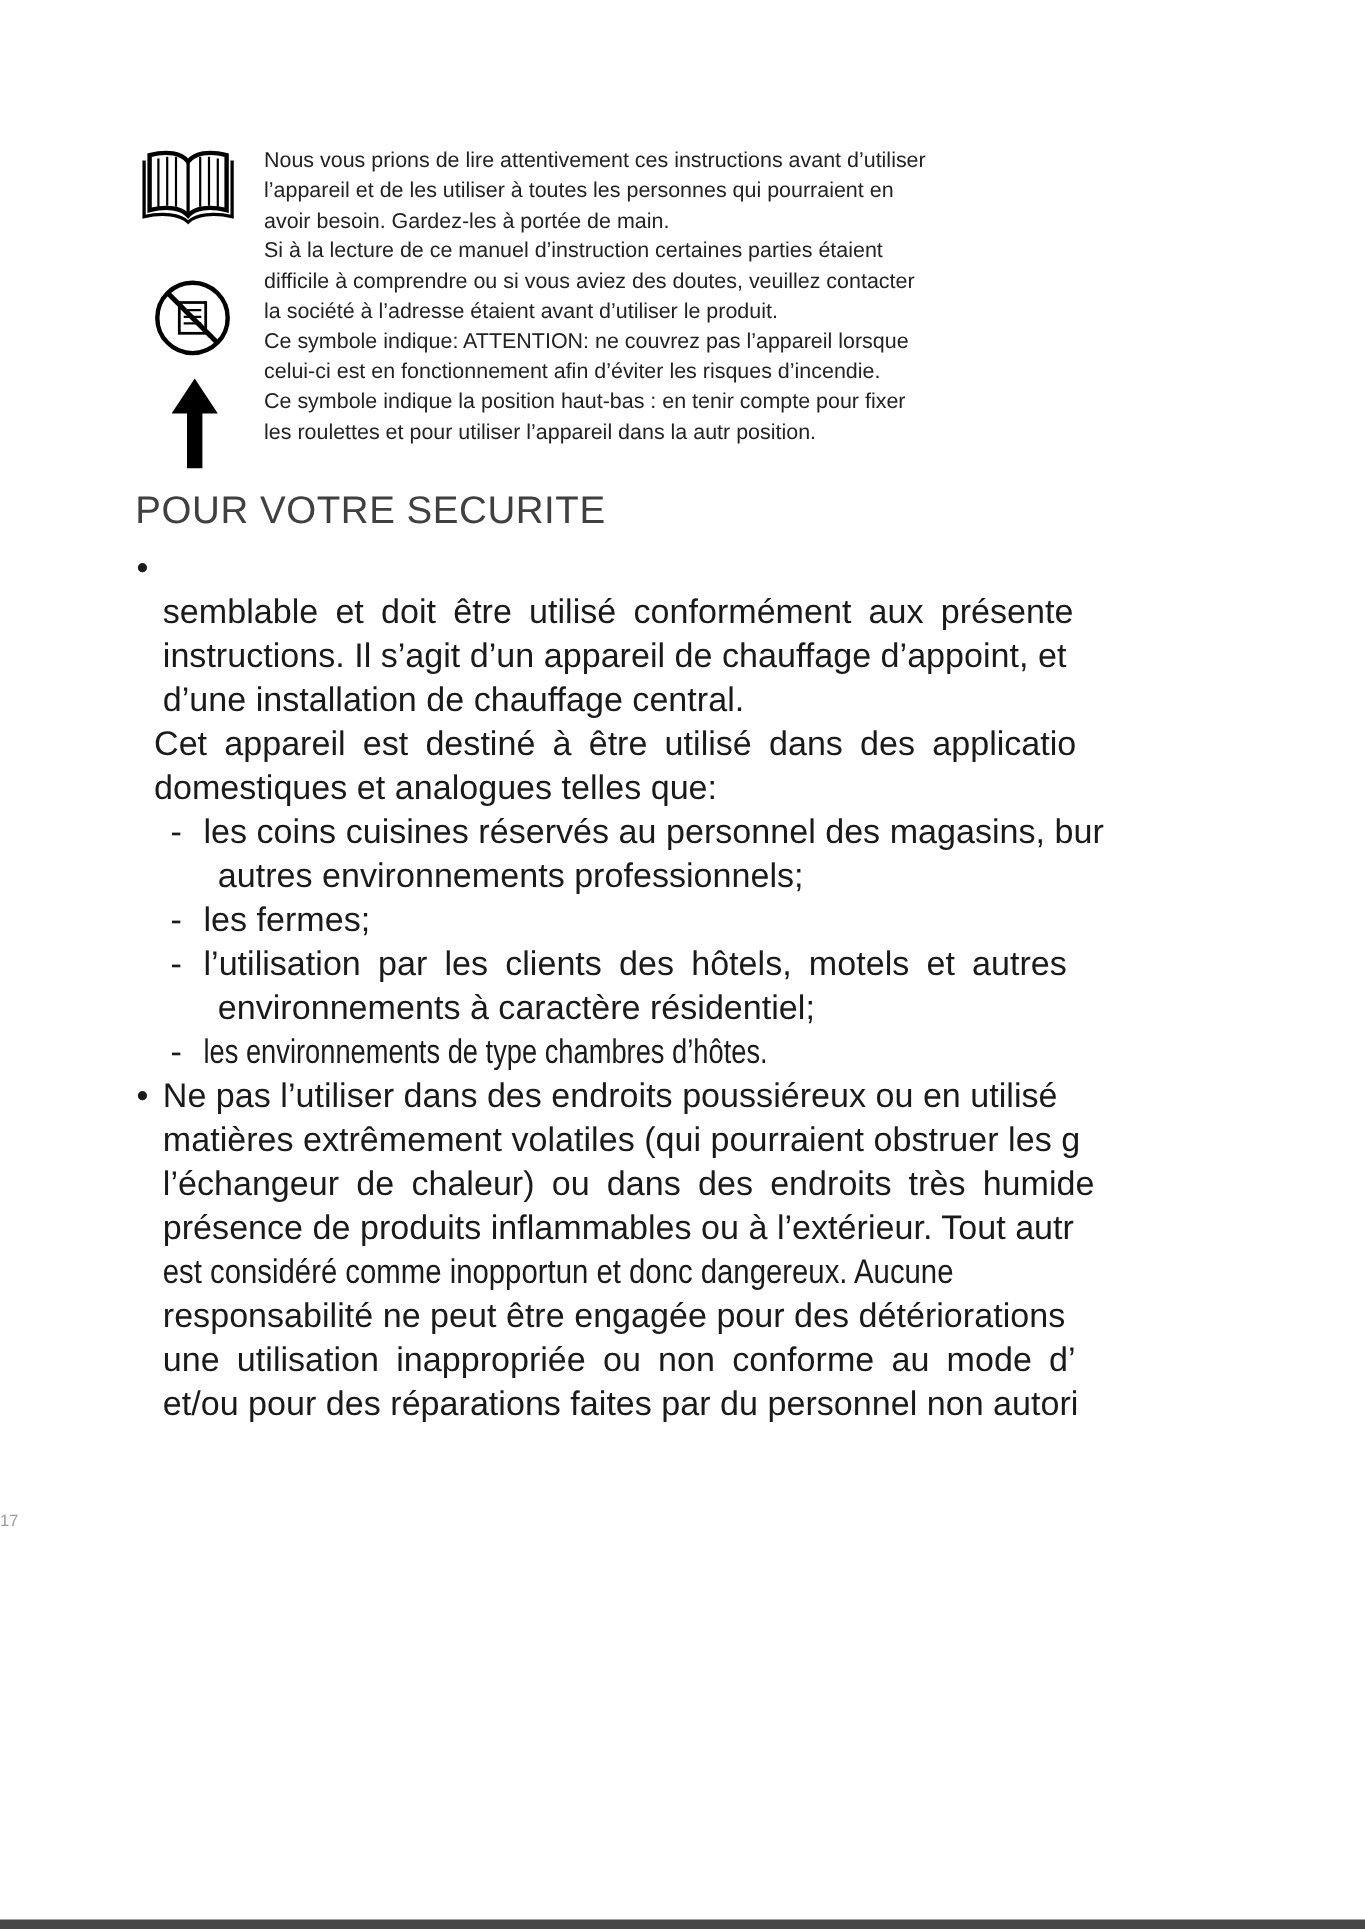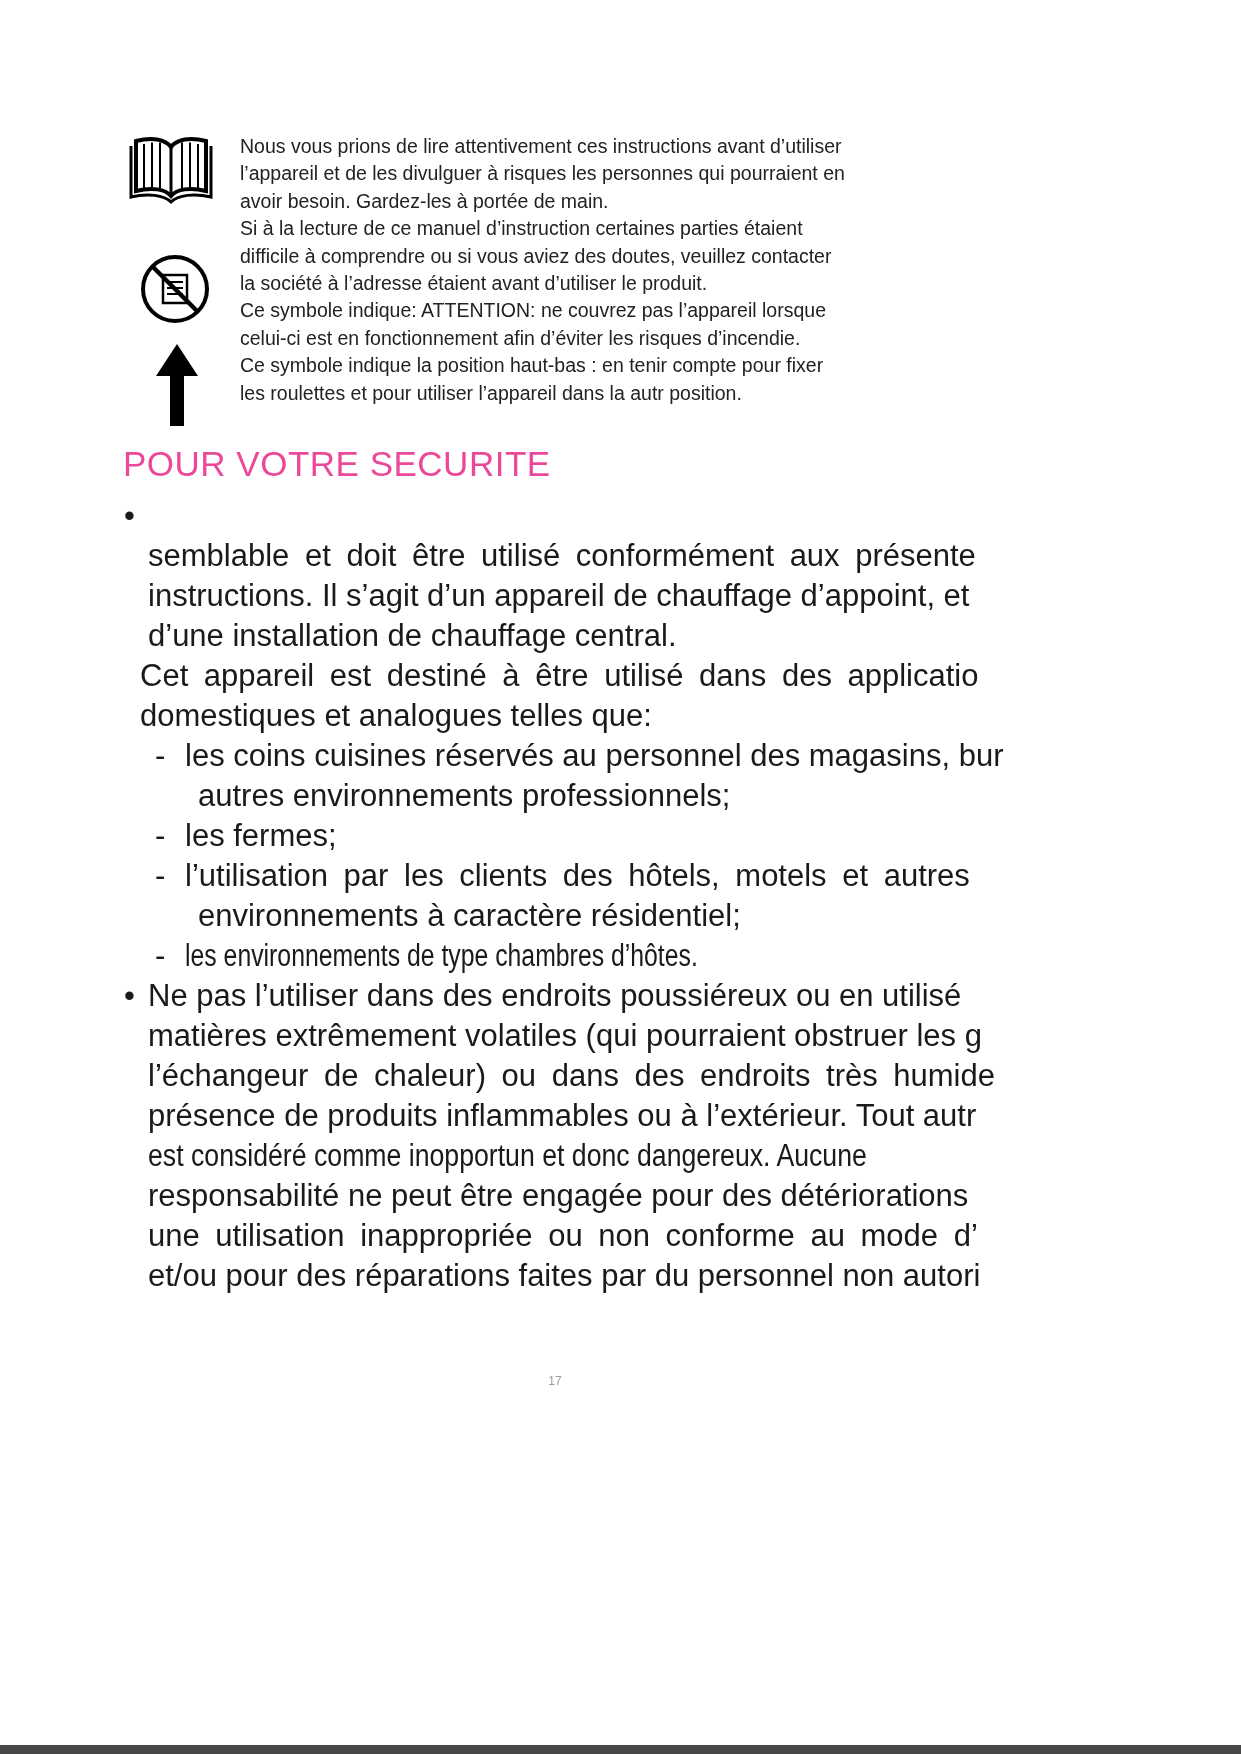--- a/index.html
+++ b/index.html
@@ -30,21 +30,21 @@
     color: #222;
   }
 
   
   .heading {
     position: absolute;
     left: 123px;
     top: 444px;
     font-size: 35px;
     font-weight: 400;
-    color: #ec4899;
+    color: #404040;
     letter-spacing: 0.5px;
     white-space: nowrap;
   }
 
   
   .body-lines { position: absolute; left: 123px; top: 496px; width: 1200px; }
   .line {
     position: relative;
     height: 40px;
     font-size: 31px;
@@ -70,22 +70,22 @@
   
   .line:nth-child(12) .txt { transform: scaleX(0.80); transform-origin: left center; }
   .line:nth-child(17) .txt { transform: scaleX(0.86); transform-origin: left center; }
 
   
   .page-number {
     position: absolute;
     left: 0;
     top: 1374px;
     width: 1110px;
-    text-align: center;
-    font-size: 12px;
+    text-align: left;
+    font-size: 15px;
     color: #9b9b9b;
   }
   .bottom-bar {
     position: absolute;
     left: 0;
     bottom: 0;
     width: 100%;
     height: 9px;
     background: #474747;
   }
@@ -121,21 +121,21 @@
   </div>
 
   <div class="icon icon-arrow">
     <svg width="42" height="82" viewBox="0 0 42 82">
       <polygon points="21,0 42,32 28,32 28,82 14,82 14,32 0,32" fill="#000"></polygon>
     </svg>
   </div>
 
   <div class="notice-lines">
       <div class="nline">Nous vous prions de lire attentivement ces instructions avant d’utiliser</div>
-      <div class="nline">l’appareil et de les divulguer à risques les personnes qui pourraient en</div>
+      <div class="nline">l’appareil et de les utiliser à toutes les personnes qui pourraient en</div>
       <div class="nline">avoir besoin. Gardez-les à portée de main.</div>
       <div class="nline">Si à la lecture de ce manuel d’instruction certaines parties étaient</div>
       <div class="nline">difficile à comprendre ou si vous aviez des doutes, veuillez contacter</div>
       <div class="nline">la société à l’adresse étaient avant d’utiliser le produit.</div>
       <div class="nline">Ce symbole indique:  ATTENTION: ne couvrez pas l’appareil lorsque</div>
       <div class="nline">celui-ci est en fonctionnement afin d’éviter les risques d’incendie.</div>
       <div class="nline">Ce symbole indique la position haut-bas : en tenir compte pour fixer</div>
       <div class="nline">les roulettes et pour utiliser l’appareil dans la autr position.</div>
     </div>
 

